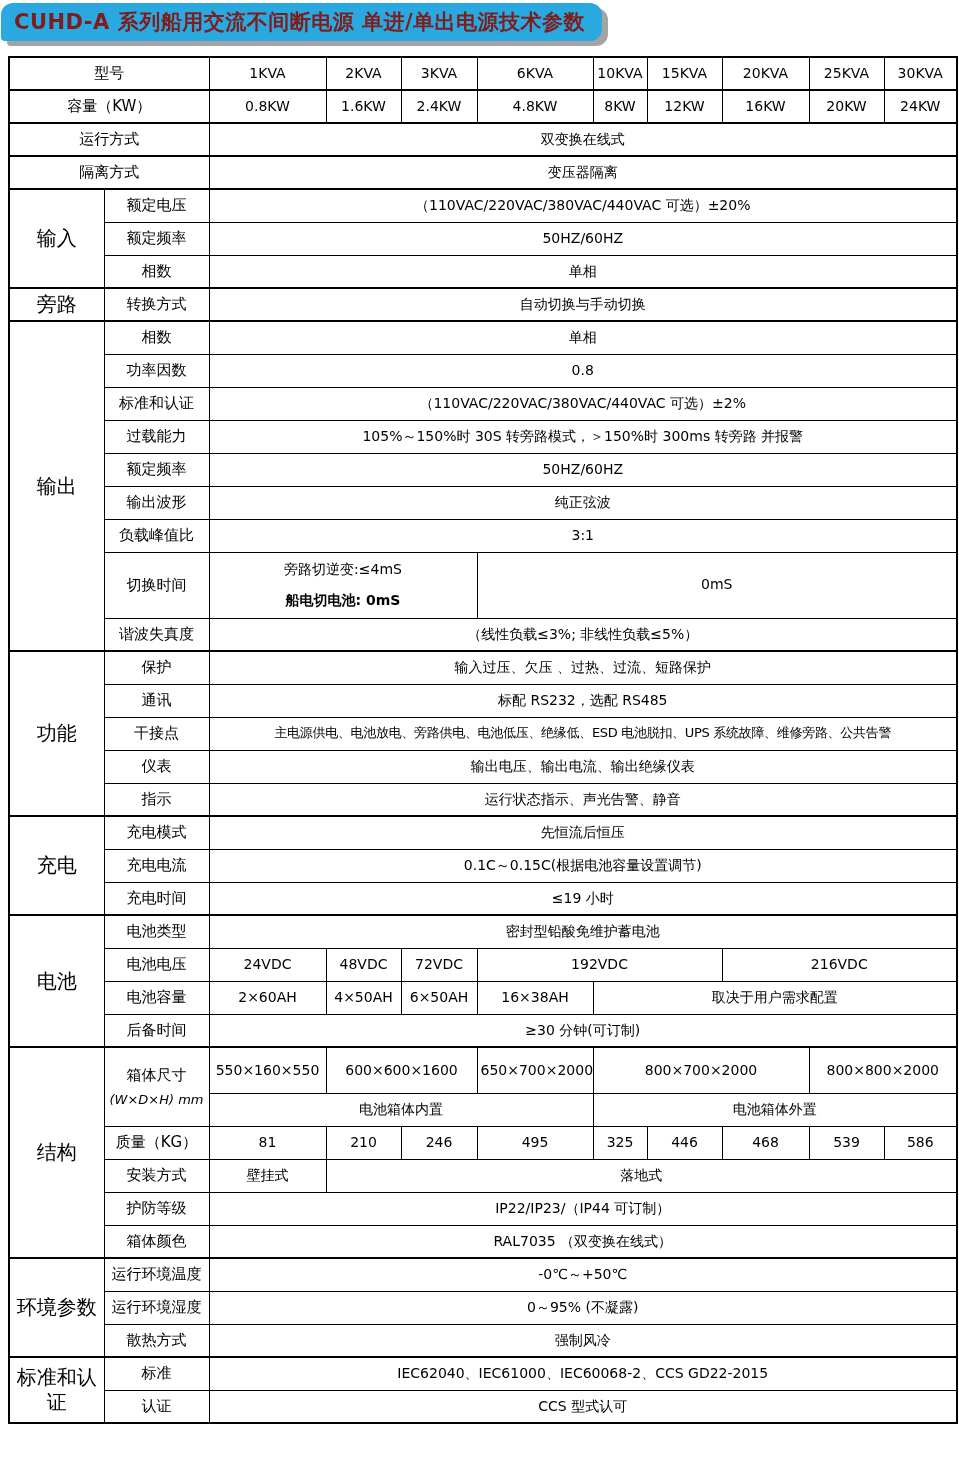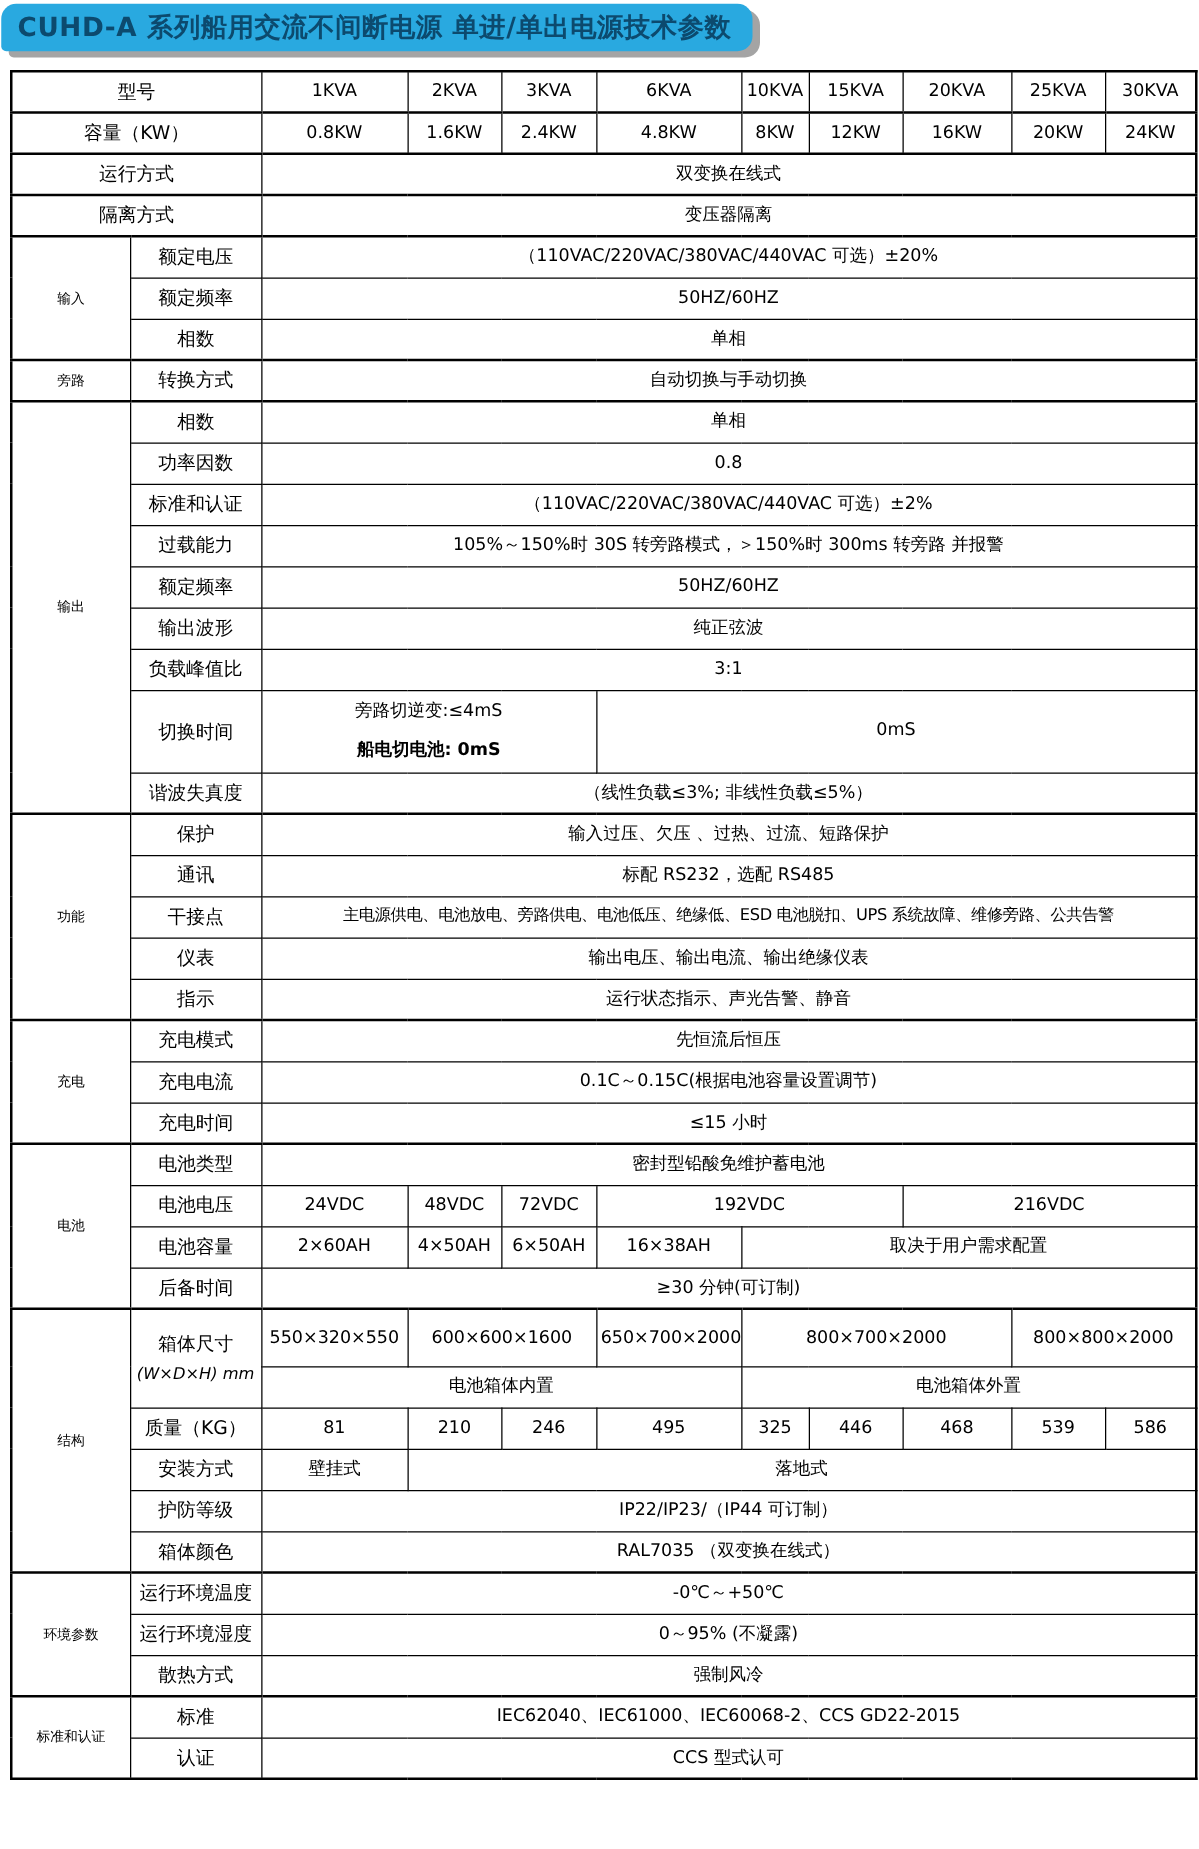--- a/index.html
+++ b/index.html
@@ -7,21 +7,21 @@
     width: 959px; height: 1479px;
     background: #ffffff;
     color: #000000;
     font-family: "DejaVu Sans", sans-serif;
     overflow: hidden;
   }
   .title-wrap { margin: 3px 0 0 1px; }
   .title {
     display: inline-block;
     background: #29a9e0;
-    color: #0c4a6e;
+    color: #7f1d1d;
     font-weight: bold;
     font-size: 21px;
     line-height: 26px;
     padding: 6px 17px 6px 13px;
     border-radius: 12px 12px 12px 4px;
     box-shadow: 6px 5px 0 #a4a4a4;
     letter-spacing: 0.5px;
   }
   table.spec {
     border-collapse: collapse;
@@ -37,21 +37,21 @@
     font-size: 14px;
     padding: 2px 3px;
     overflow: hidden;
     line-height: 1.25;
   }
   tr { height: 33px; }
   tr.sec td { border-top: 2px solid #000; text-align: center; }
   tr.tall { height: 66px; }
   tr.dim1 { height: 46px; }
   td.lbl { font-size: 15px; }
-  td.cat { font-size: 11px; }
+  td.cat { font-size: 20px; }
   .line2 { margin-top: 13px; font-weight: bold; }
   .dimsub { font-size: 13px; margin-top: 7px; font-style: italic; }
   td.tight { font-size: 13px; letter-spacing: -0.3px; }
 </style>
 </head>
 <body>
 
 <div class="title-wrap">
   <span class="title">CUHD-A 系列船用交流不间断电源 单进/单出电源技术参数</span>
 </div>
@@ -196,21 +196,21 @@
     <td rowspan="3" class="cat">充电</td>
     <td class="lbl">充电模式</td>
     <td colspan="9">先恒流后恒压</td>
   </tr>
   <tr>
     <td class="lbl">充电电流</td>
     <td colspan="9">0.1C～0.15C(根据电池容量设置调节)</td>
   </tr>
   <tr>
     <td class="lbl">充电时间</td>
-    <td colspan="9">≤15 小时</td>
+    <td colspan="9">≤19 小时</td>
   </tr>
 
   <tr class="sec">
     <td rowspan="4" class="cat">电池</td>
     <td class="lbl">电池类型</td>
     <td colspan="9">密封型铅酸免维护蓄电池</td>
   </tr>
   <tr>
     <td class="lbl">电池电压</td>
     <td>24VDC</td>
@@ -231,21 +231,21 @@
     <td class="lbl">后备时间</td>
     <td colspan="9">≥30 分钟(可订制)</td>
   </tr>
 
   <tr class="sec dim1">
     <td rowspan="6" class="cat">结构</td>
     <td rowspan="2" class="lbl">
       <div>箱体尺寸</div>
       <div class="dimsub">(W×D×H) mm</div>
     </td>
-    <td>550×320×550</td>
+    <td>550×160×550</td>
     <td colspan="2">600×600×1600</td>
     <td>650×700×2000</td>
     <td colspan="3">800×700×2000</td>
     <td colspan="2">800×800×2000</td>
   </tr>
   <tr>
     <td colspan="4">电池箱体内置</td>
     <td colspan="5">电池箱体外置</td>
   </tr>
   <tr>

